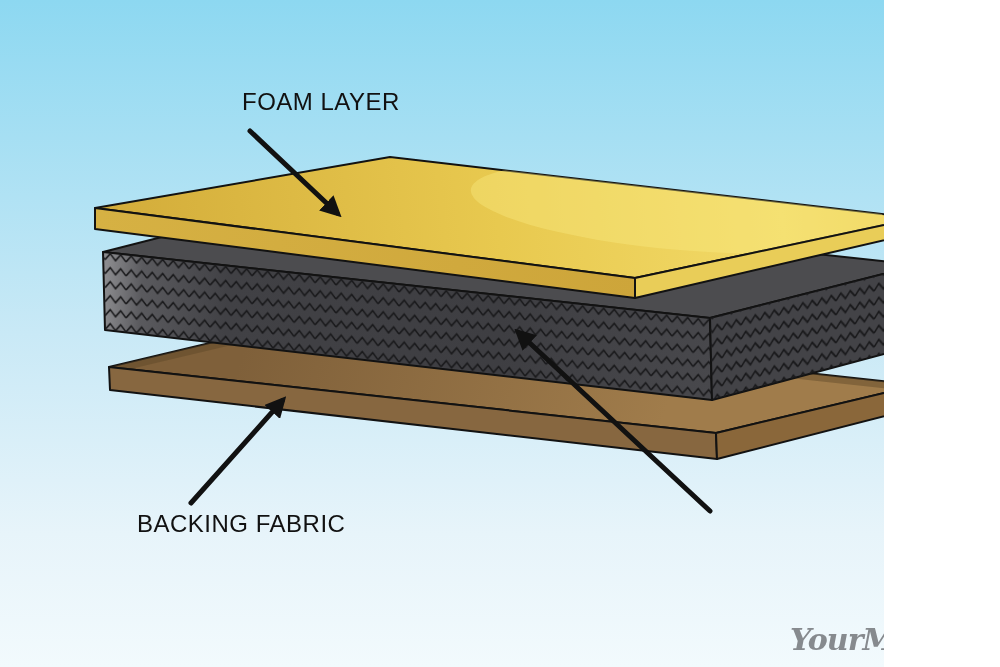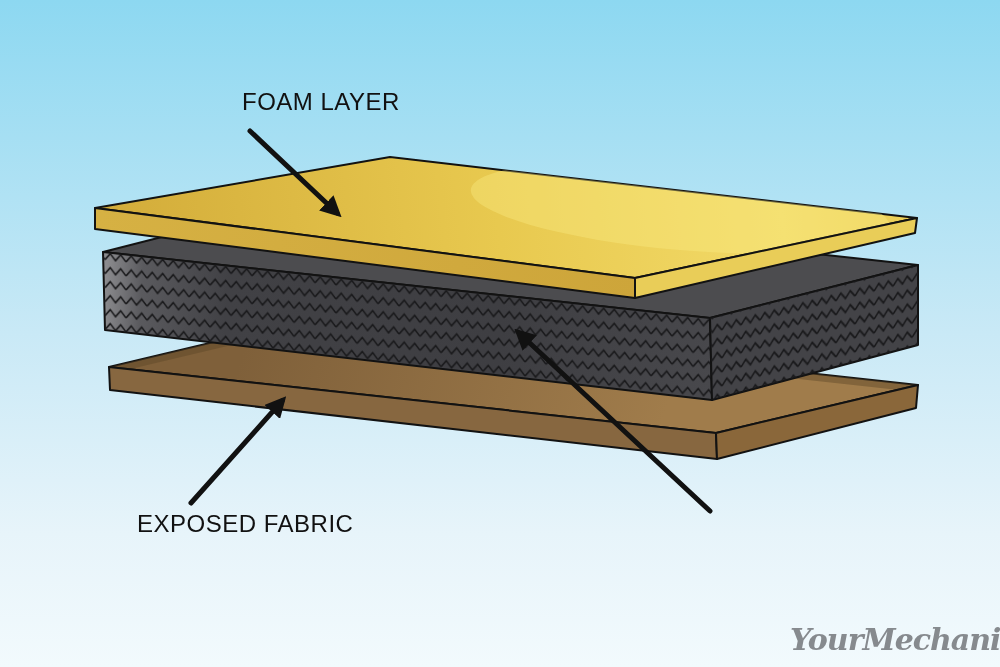--- a/index.html
+++ b/index.html
@@ -5,21 +5,21 @@
   html, body {
     margin: 0;
     padding: 0;
     width: 1000px;
     height: 667px;
     overflow: hidden;
     font-family: "Liberation Sans", sans-serif;
   }
   .canvas {
     position: relative;
-    width: 1000px;
+    width: 884px;
     height: 667px;
     overflow: hidden;
   }
   .canvas svg {
     position: absolute;
     left: 0;
     top: 0;
     display: block;
   }
   .layer-label {
@@ -136,17 +136,17 @@
 
     <g stroke-width="5" stroke-linecap="round" fill="none" stroke="#111111">
       <line x1="250" y1="131" x2="337" y2="213" marker-end="url(#arrowHead)" stroke="#111111"></line>
       <line x1="191" y1="503" x2="282" y2="401" marker-end="url(#arrowHead)" stroke="#111111"></line>
       <line x1="710" y1="511" x2="519" y2="333" marker-end="url(#arrowHead)" stroke="#111111"></line>
     </g>
   </svg>
 
   <div class="layer-label label-foam">FOAM LAYER</div>
 
-  <div class="layer-label label-exposed">EXPOSED FABRIC</div>
+  <div class="layer-label label-exposed">BACKING FABRIC</div>
 
 
   <div class="watermark" style="color: rgb(134, 138, 142);">YourMechanic</div>
 </div>
 
 </body></html>

